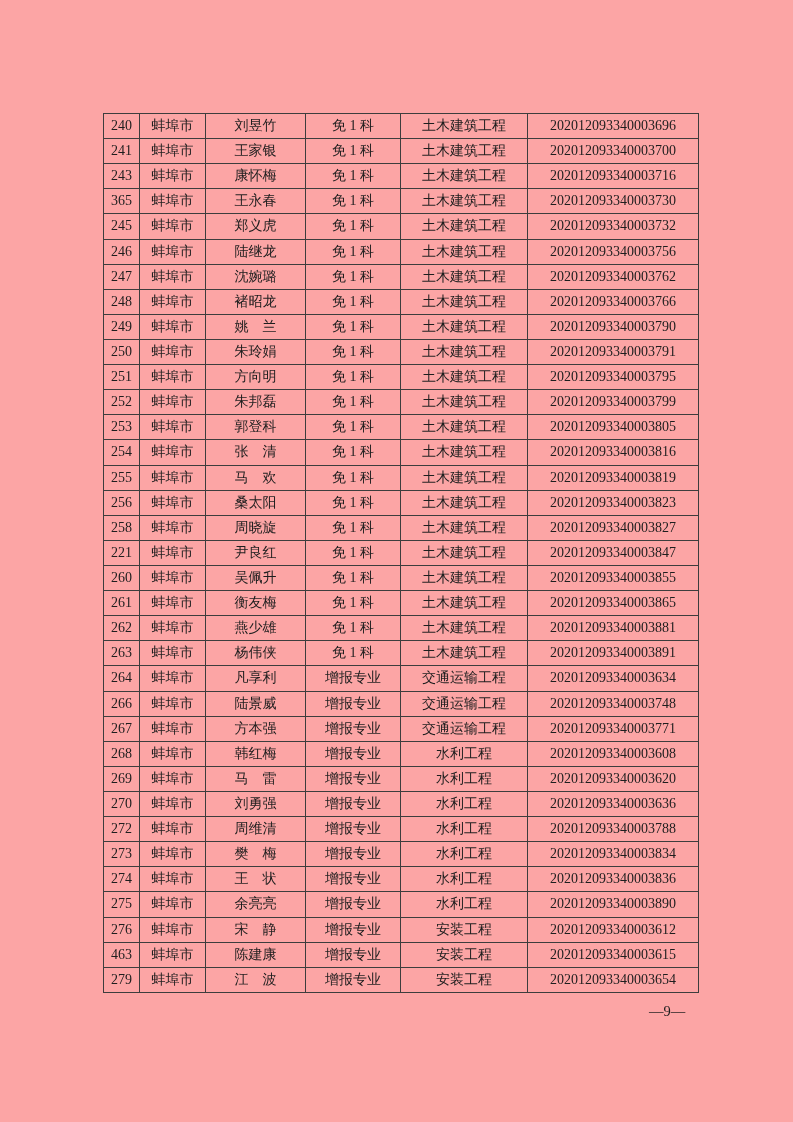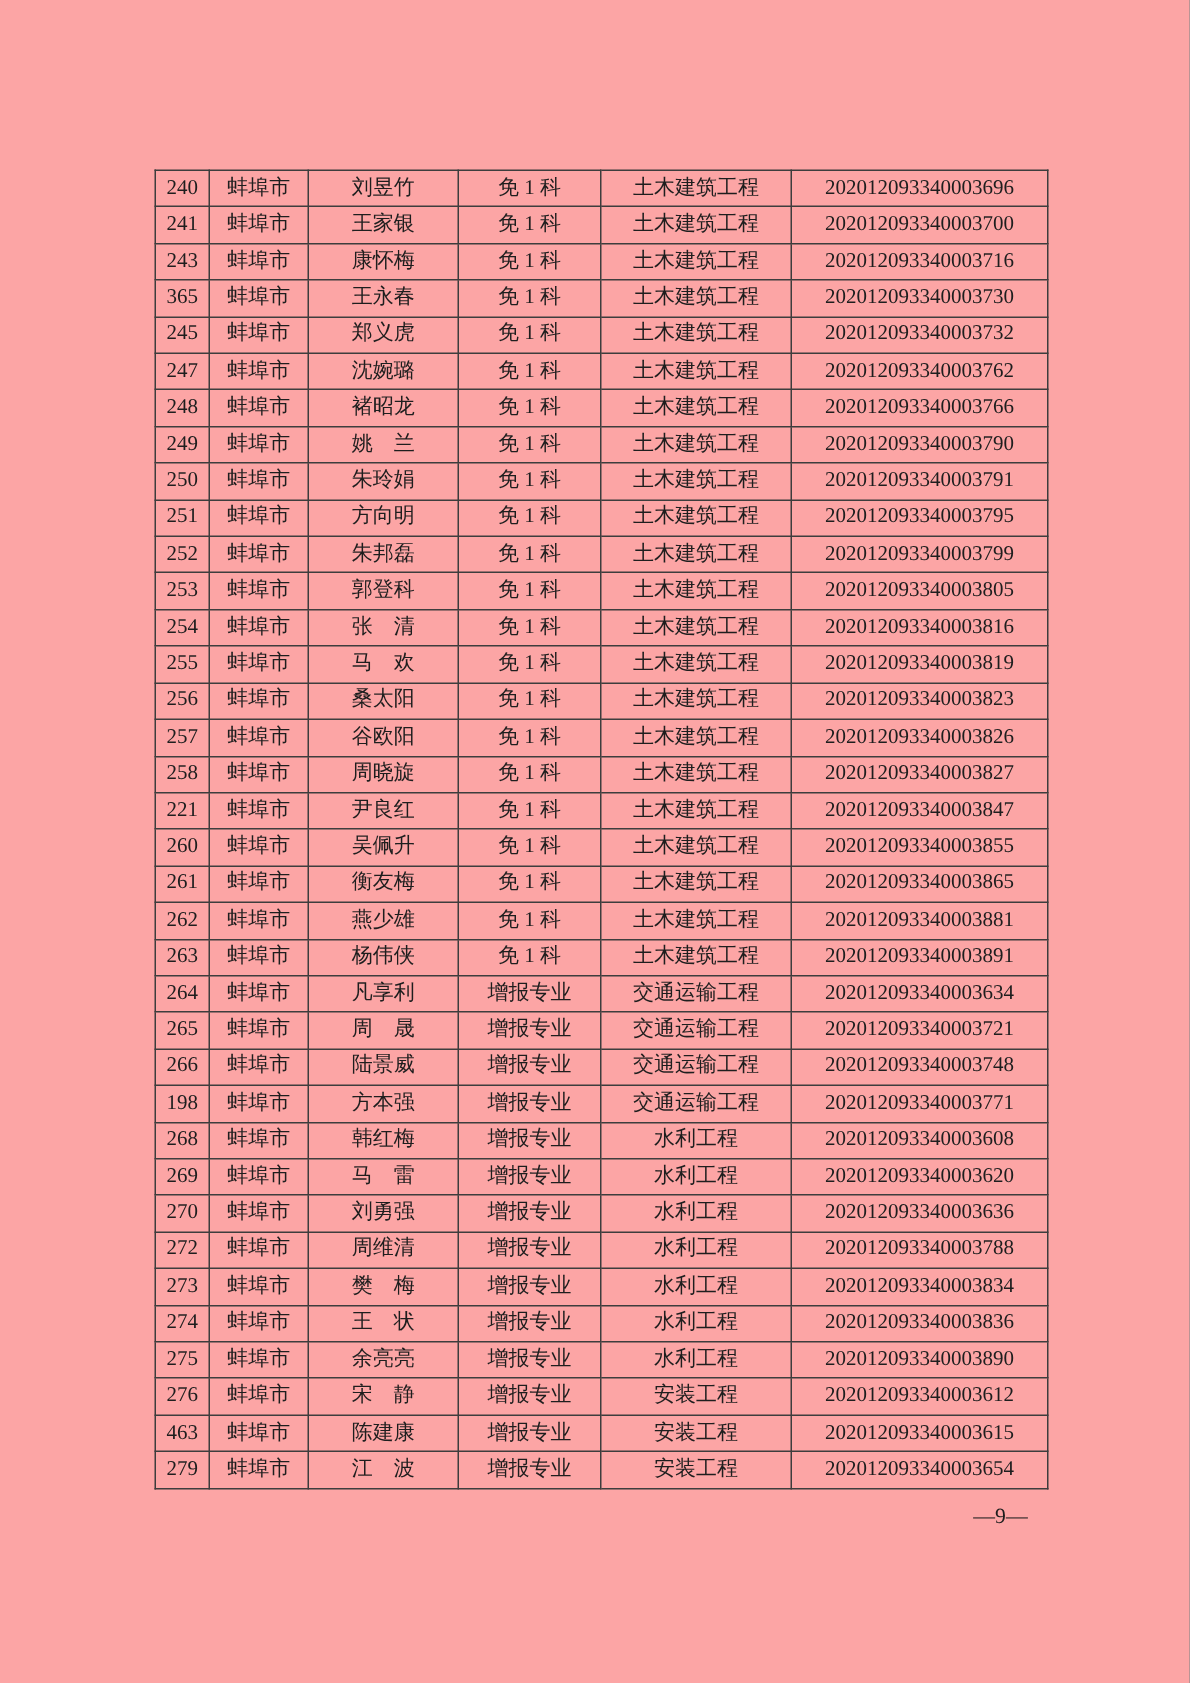--- a/index.html
+++ b/index.html
@@ -77,20 +77,28 @@
         </tr>
         <tr>
           <td>245</td>
           <td>蚌埠市</td>
           <td>郑义虎</td>
           <td>免 1 科</td>
           <td>土木建筑工程</td>
           <td>202012093340003732</td>
         </tr>
         <tr>
+          <td>246</td>
+          <td>蚌埠市</td>
+          <td>陆继龙</td>
+          <td>免 1 科</td>
+          <td>土木建筑工程</td>
+          <td>202012093340003756</td>
+        </tr>
+        <tr>
           <td>247</td>
           <td>蚌埠市</td>
           <td>沈婉璐</td>
           <td>免 1 科</td>
           <td>土木建筑工程</td>
           <td>202012093340003762</td>
         </tr>
         <tr>
           <td>248</td>
           <td>蚌埠市</td>
@@ -155,28 +163,20 @@
           <td>土木建筑工程</td>
           <td>202012093340003819</td>
         </tr>
         <tr>
           <td>256</td>
           <td>蚌埠市</td>
           <td>桑太阳</td>
           <td>免 1 科</td>
           <td>土木建筑工程</td>
           <td>202012093340003823</td>
-        </tr>
-        <tr>
-          <td>257</td>
-          <td>蚌埠市</td>
-          <td>谷欧阳</td>
-          <td>免 1 科</td>
-          <td>土木建筑工程</td>
-          <td>202012093340003826</td>
         </tr>
         <tr>
           <td>258</td>
           <td>蚌埠市</td>
           <td>周晓旋</td>
           <td>免 1 科</td>
           <td>土木建筑工程</td>
           <td>202012093340003827</td>
         </tr>
         <tr>
@@ -221,37 +221,29 @@
         </tr>
         <tr>
           <td>264</td>
           <td>蚌埠市</td>
           <td>凡享利</td>
           <td>增报专业</td>
           <td>交通运输工程</td>
           <td>202012093340003634</td>
         </tr>
         <tr>
-          <td>265</td>
-          <td>蚌埠市</td>
-          <td>周　晟</td>
-          <td>增报专业</td>
-          <td>交通运输工程</td>
-          <td>202012093340003721</td>
-        </tr>
-        <tr>
           <td>266</td>
           <td>蚌埠市</td>
           <td>陆景威</td>
           <td>增报专业</td>
           <td>交通运输工程</td>
           <td>202012093340003748</td>
         </tr>
         <tr>
-          <td>198</td>
+          <td>267</td>
           <td>蚌埠市</td>
           <td>方本强</td>
           <td>增报专业</td>
           <td>交通运输工程</td>
           <td>202012093340003771</td>
         </tr>
         <tr>
           <td>268</td>
           <td>蚌埠市</td>
           <td>韩红梅</td>

